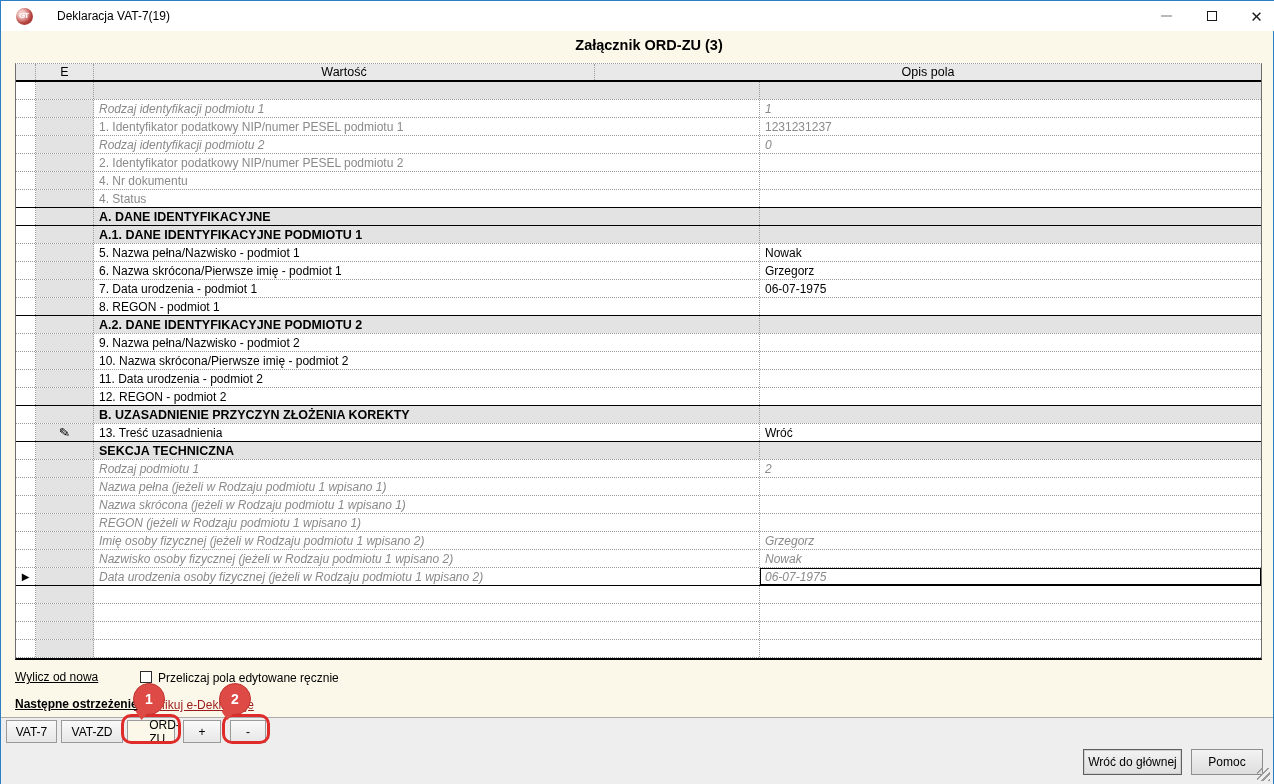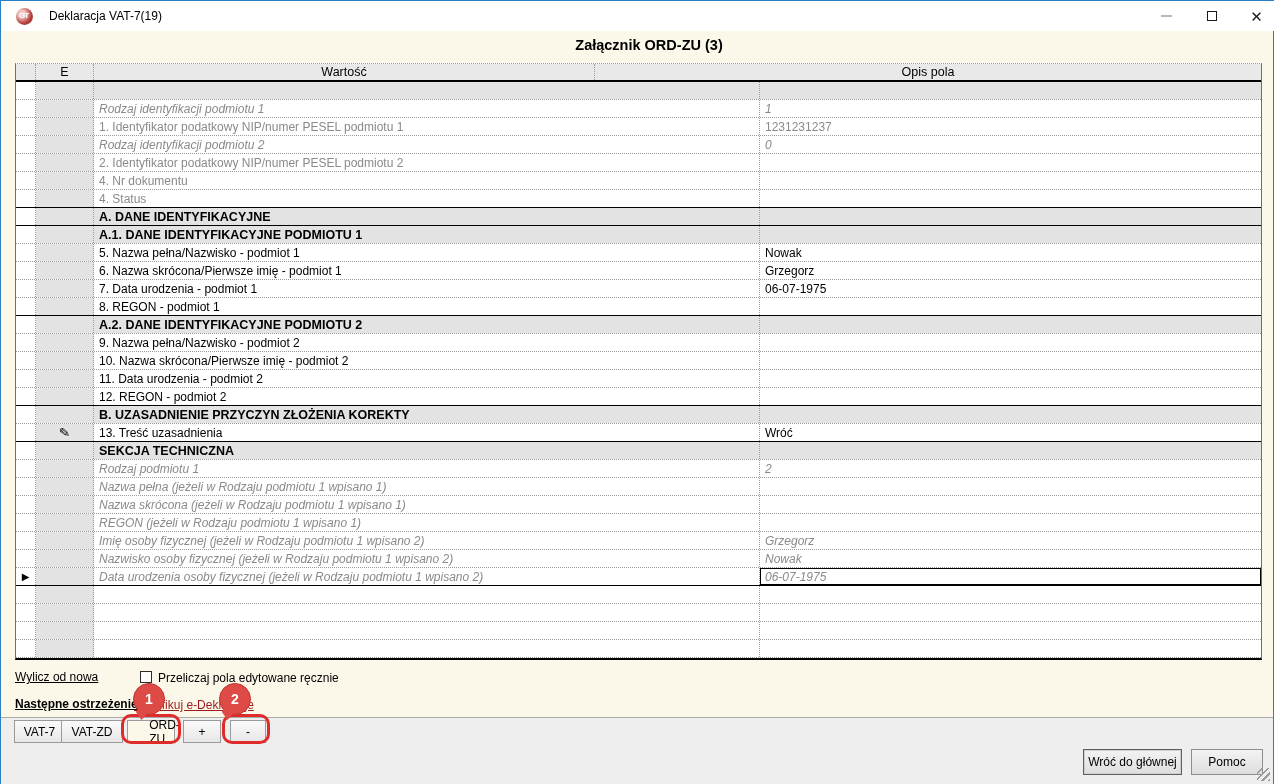--- a/index.html
+++ b/index.html
@@ -2,21 +2,21 @@
 <html><head>
 <meta charset="utf-8">
 <style>
   html,body{margin:0;padding:0;}
   body{width:1274px;height:784px;position:relative;font-family:"Liberation Sans",sans-serif;background:#ffffff;overflow:hidden;}
   .window{position:absolute;left:0;top:0;width:1274px;height:784px;box-sizing:border-box;border:1px solid #2a7fc5;background:#fcf8e9;}
   
   .titlebar{position:absolute;left:0;top:0;width:100%;height:30px;background:#ffffff;display:flex;align-items:center;padding-left:6px;}
   .appicon{width:17px;height:17px;margin-left:9px;border-radius:50%;background:radial-gradient(circle at 35% 35%,#f3c9c6 0 20%,#b5413c 60%,#8f2b28 100%);position:relative;flex:0 0 auto;}
   .appicon span{position:absolute;left:3px;top:3px;font-size:8px;line-height:10px;color:#fff;font-weight:bold;letter-spacing:-1px;}
-  .wtitle{margin-left:16px;font-size:12px;color:#000;}
+  .wtitle{margin-left:24px;font-size:12px;color:#000;}
   .capbtns{position:absolute;right:0;top:0;height:30px;display:flex;}
   .capbtn{width:45px;height:30px;display:flex;align-items:center;justify-content:center;}
   .min-glyph{width:11px;height:2px;background:#b9b9b9;}
   .max-glyph{width:10px;height:10px;border:1.5px solid #1a1a1a;box-sizing:border-box;background:transparent;}
   .close-glyph{font-size:15px;color:#1a1a1a;line-height:15px;}
   
   .pagetitle{position:absolute;left:0;top:36px;width:100%;text-align:center;font-size:14.5px;font-weight:bold;color:#000;margin-left:12px;}
   
   .grid{position:absolute;left:14px;top:62px;width:1247px;box-sizing:border-box;border-left:1px solid #6e6e6e;border-right:1px solid #6e6e6e;border-top:1px dotted #9a9a9a;border-bottom:2px solid #000;background:#fff;}
   .trow{display:flex;height:18px;box-sizing:border-box;border-bottom:1px dotted #9a9a9a;background:#fff;}
@@ -289,21 +289,21 @@
   <div class="cbox" style="left:139px;top:670px;"></div>
   <div class="cblabel" style="left:157px;top:670px;">Przeliczaj pola edytowane ręcznie</div>
   <div class="link" style="left:14px;top:696px;font-weight:bold;">Następne ostrzeżenie</div>
   <div class="link maroon" style="left:133px;top:697px;">Weryfikuj e-Deklaracje</div>
 
   <div class="marker" style="left:132px;top:682px;">1</div>
   <div class="marker" style="left:218px;top:682px;">2</div>
 
   <div class="bottompanel">
     <div id="tabstrip">
-        <div class="tab" style="left: 13px; width: 51px;">VAT-7</div>
+        <div class="tab" style="left: 5px; width: 51px;">VAT-7</div>
         <div class="tab" style="left: 60px; width: 62px;">VAT-ZD</div>
         <div class="tab active" style="left: 126px; width: 48px;">ORD-ZU</div>
         <div class="tab" style="left: 182px; width: 38px;">+</div>
         <div class="tab" style="left: 229px; width: 36px;">-</div>
       </div>
     <div class="btn default" style="left:1082px;top:31px;width:99px;height:26px;">Wróć do głównej</div>
     <div class="btn" style="left:1190px;top:31px;width:72px;height:26px;">Pomoc</div>
     <div class="grip"></div>
   </div>
 

